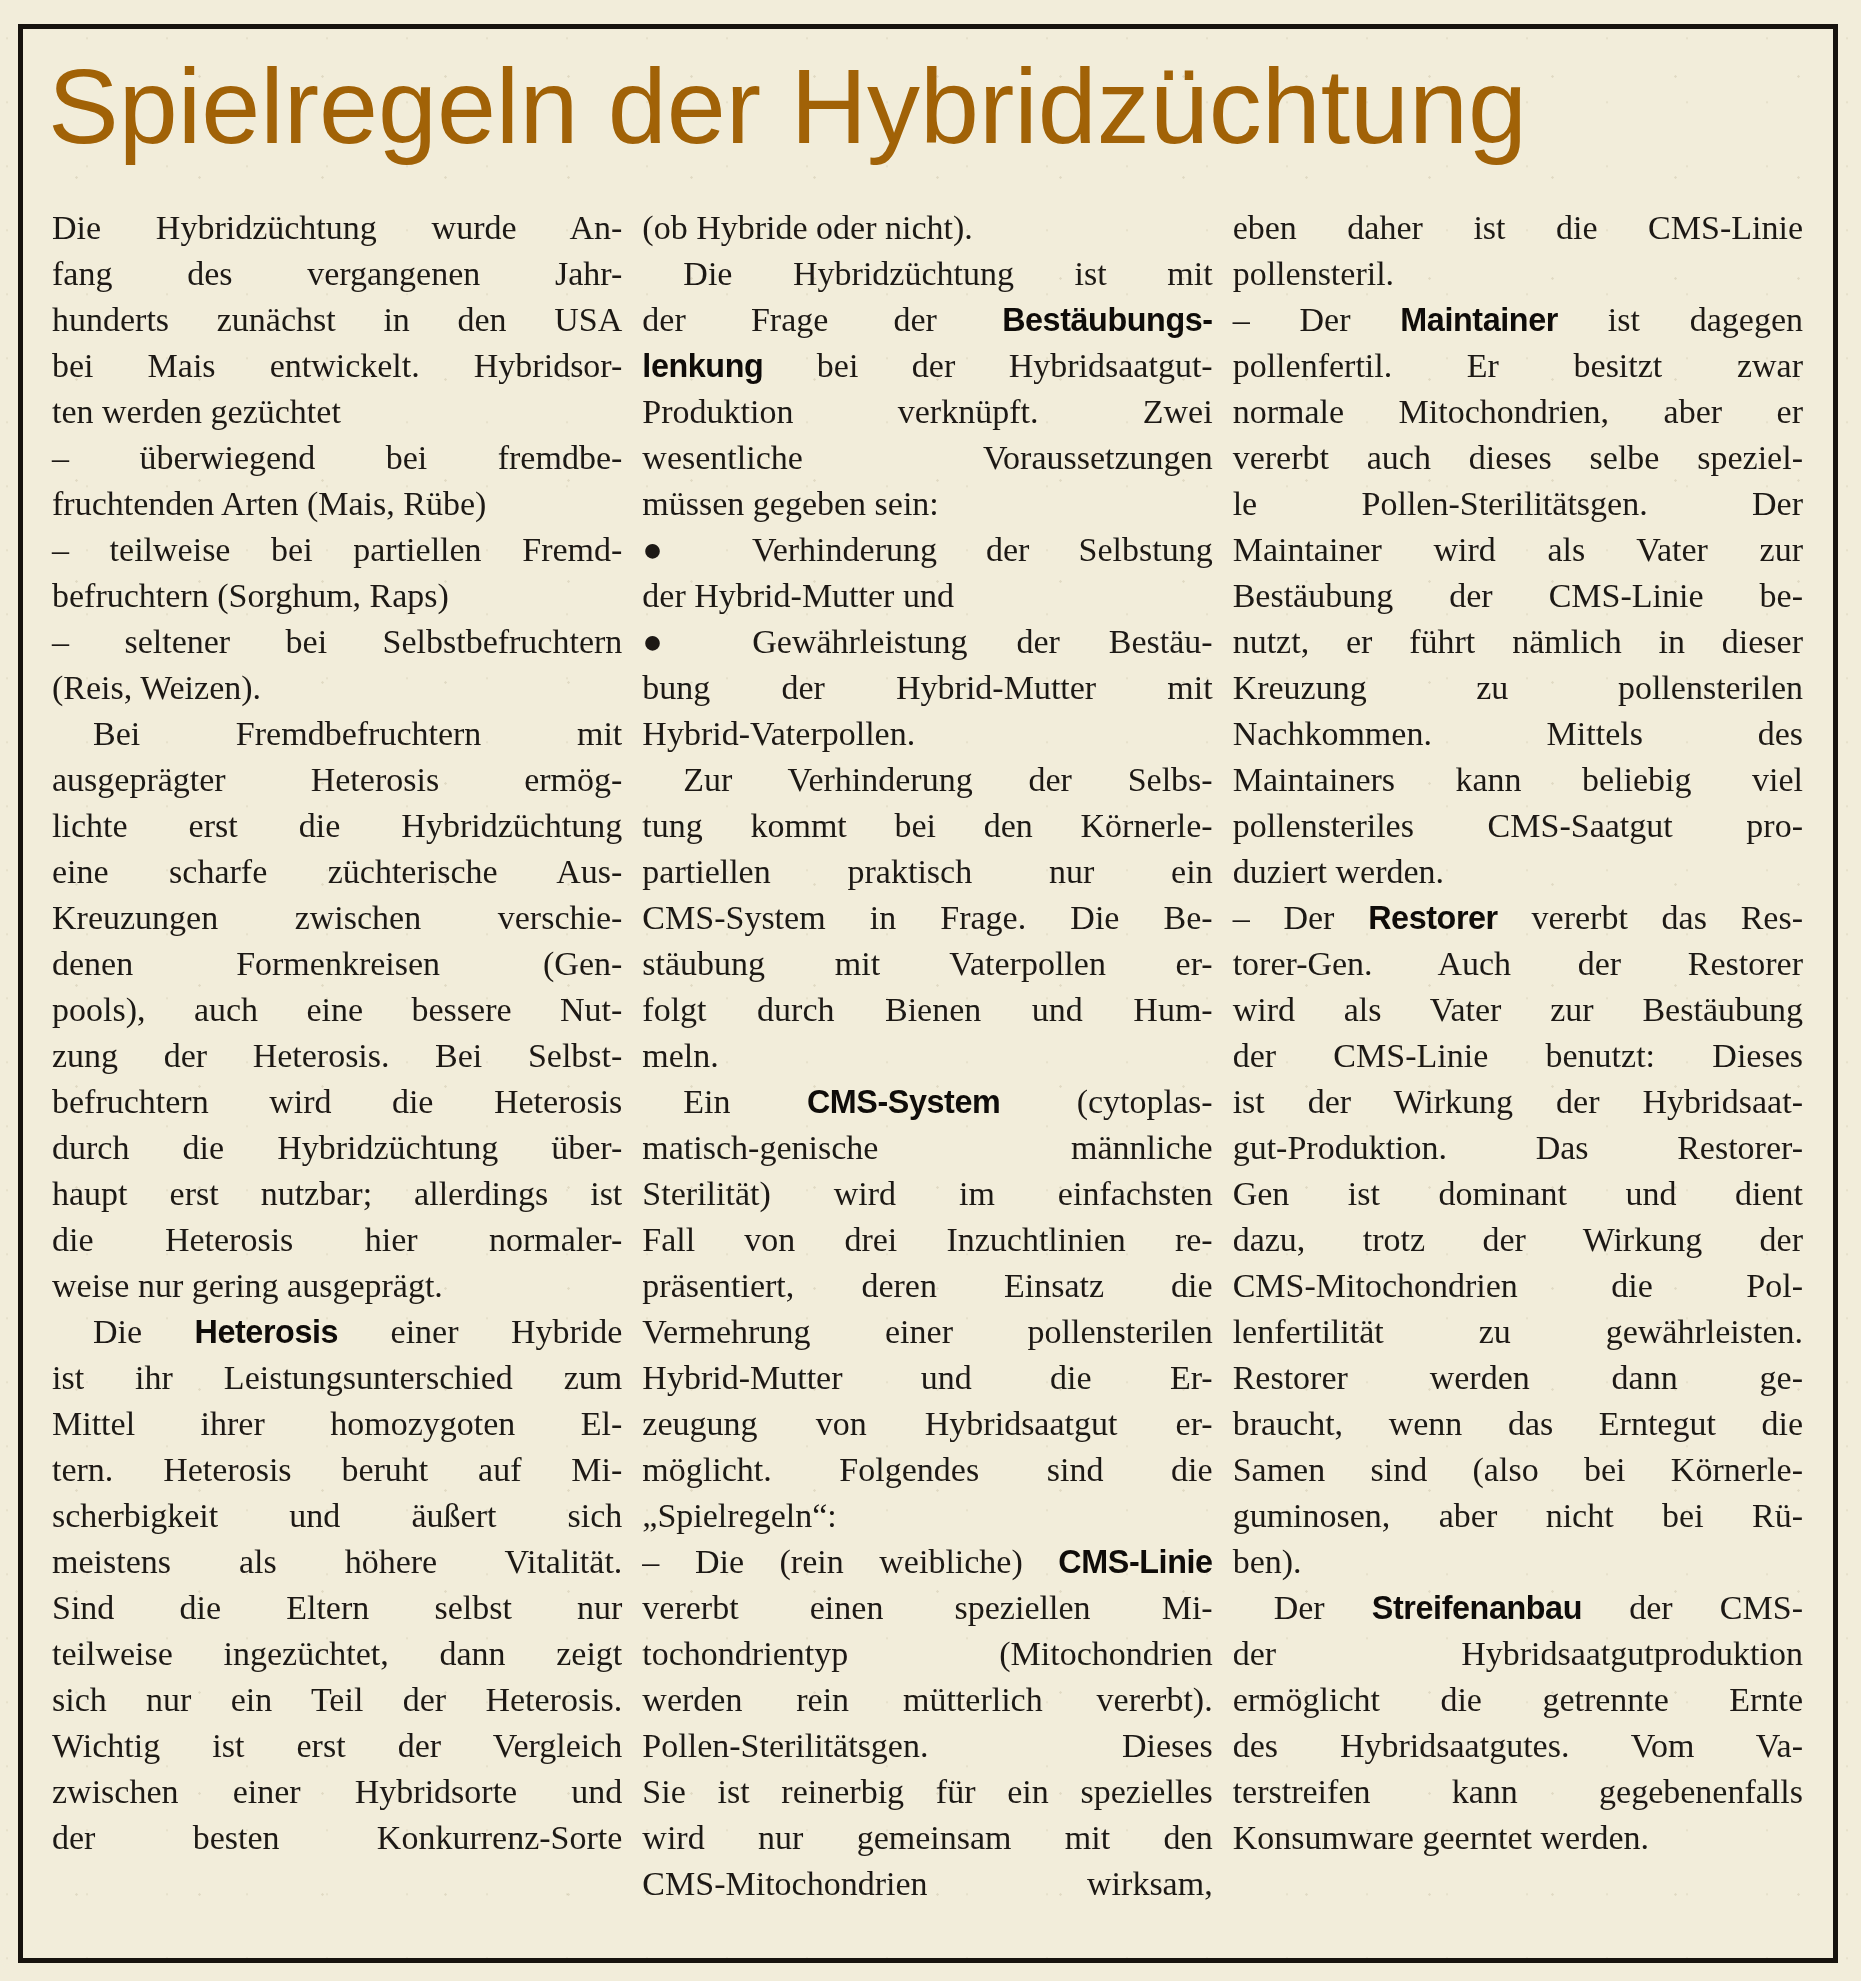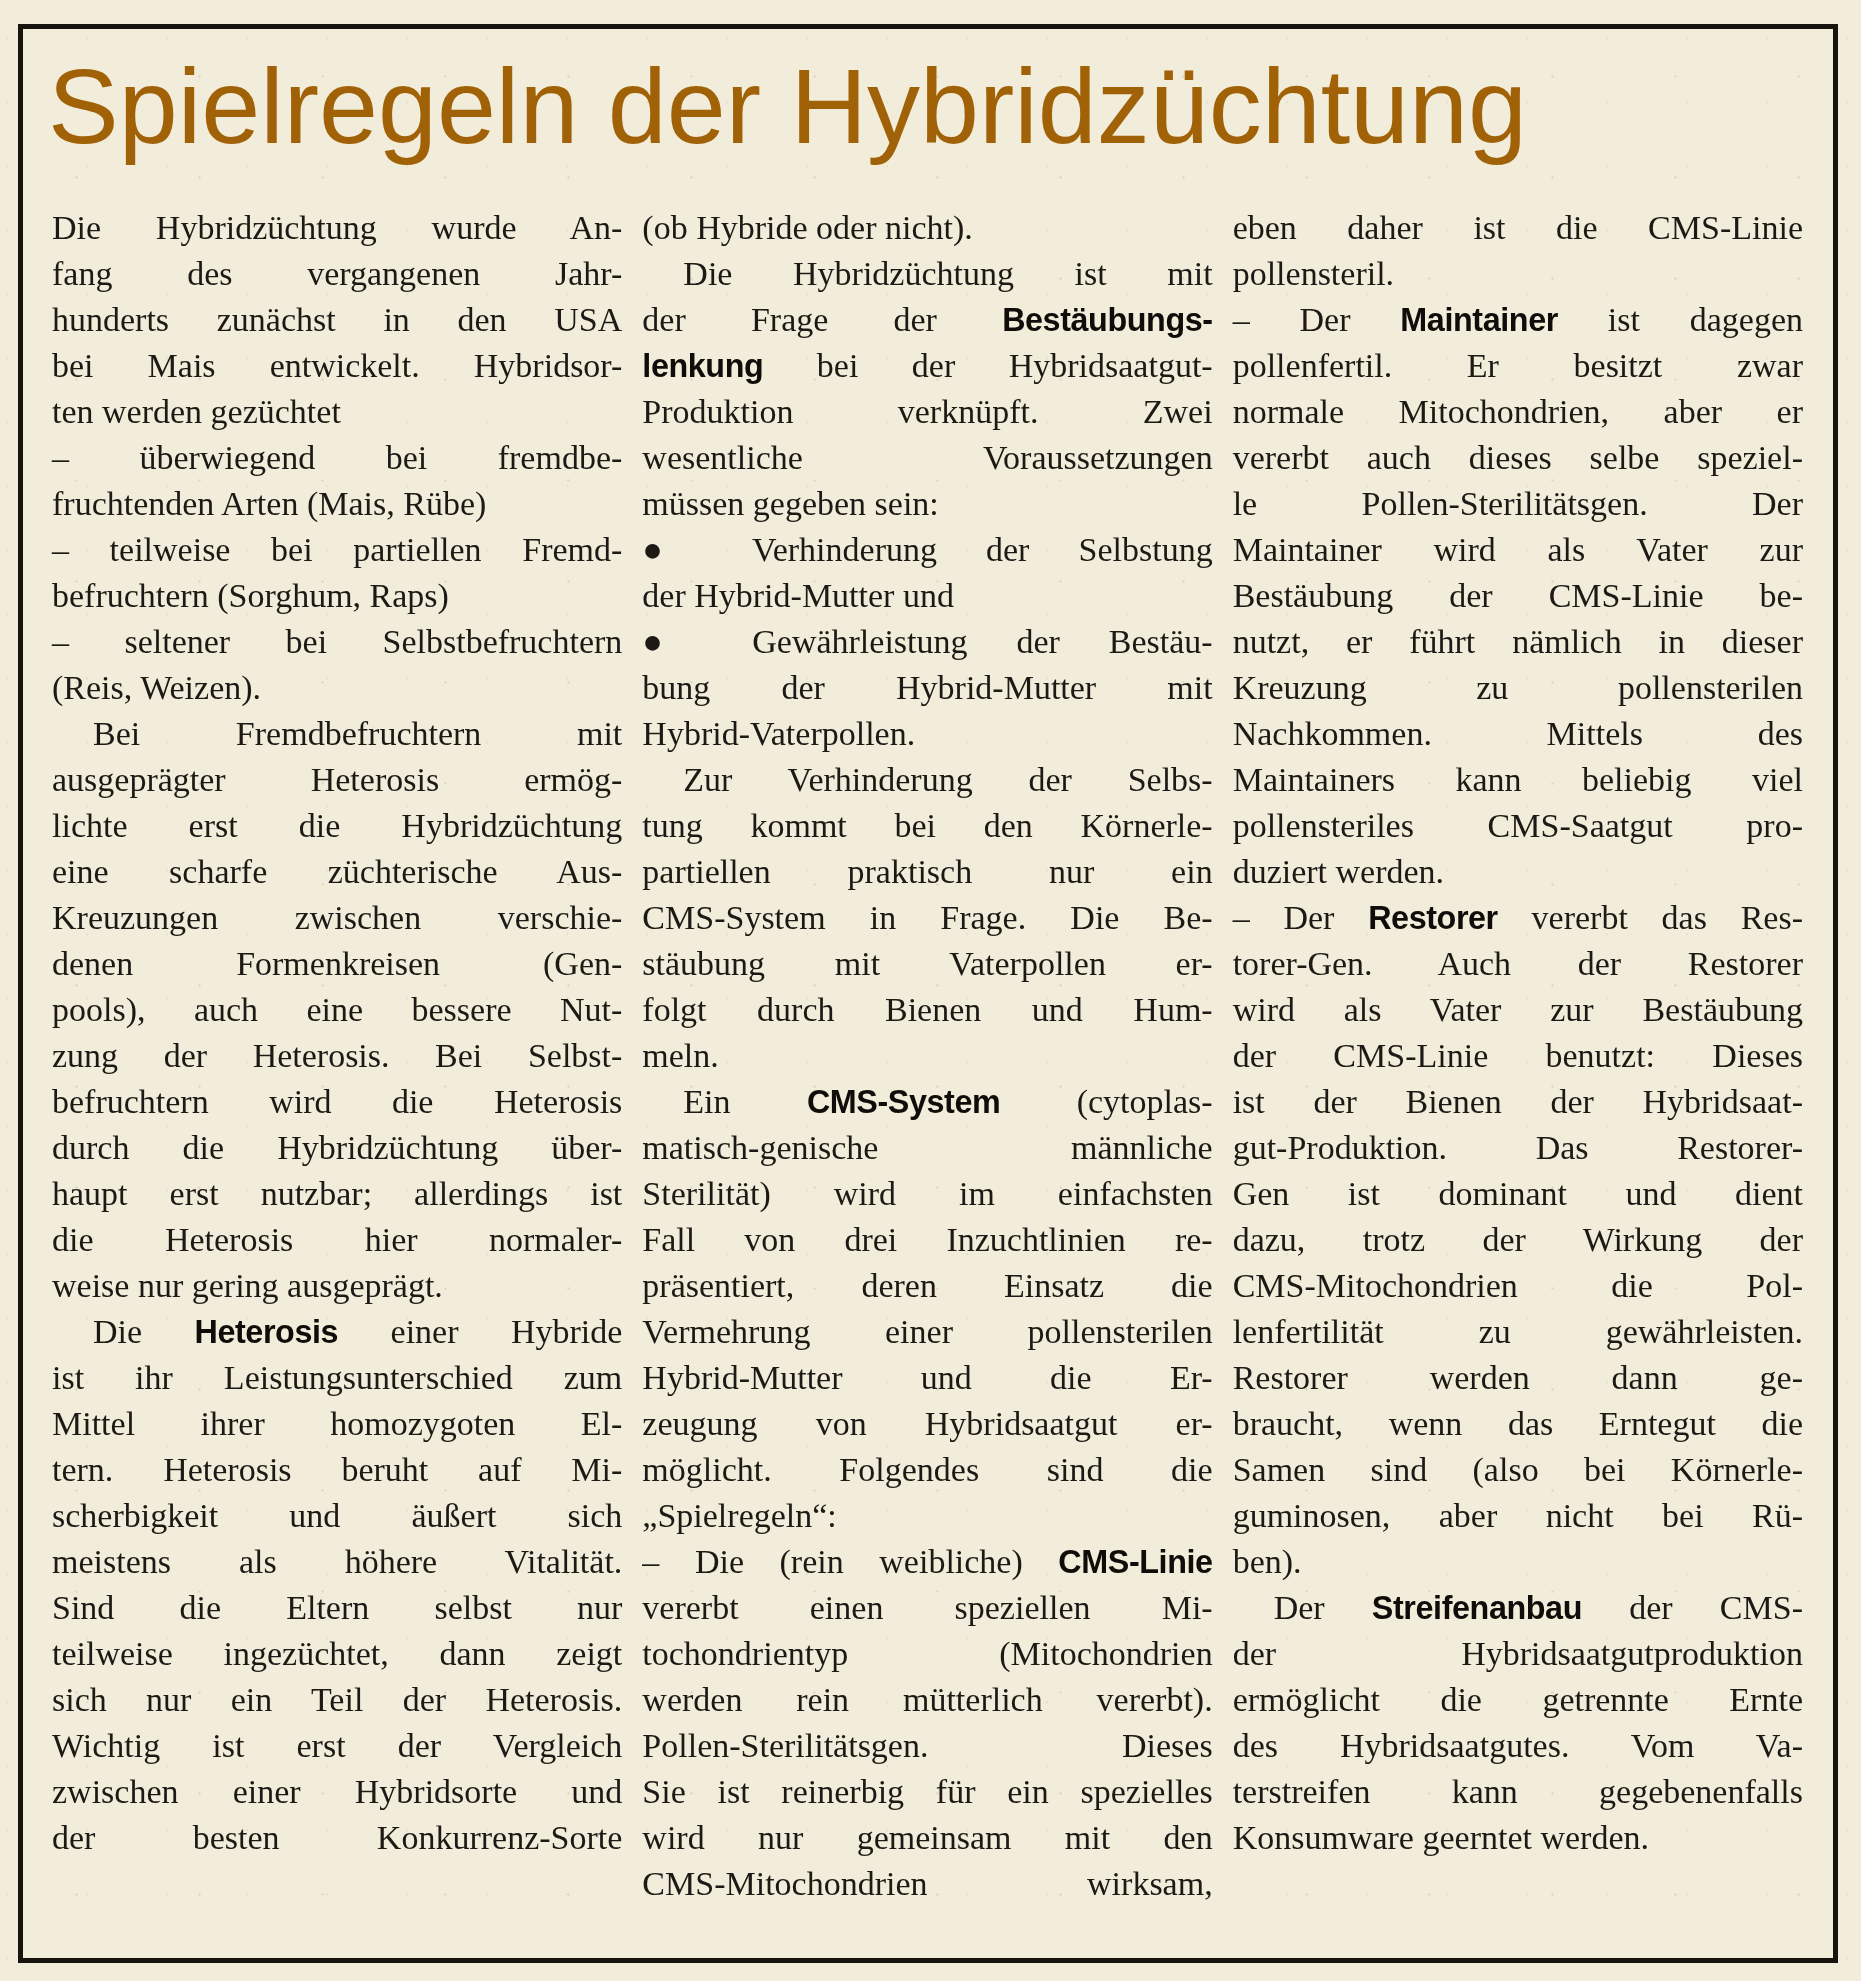--- a/index.html
+++ b/index.html
@@ -163,21 +163,21 @@
         <div class="line"><span>nutzt, er führt nämlich in dieser</span></div>
         <div class="line"><span>Kreuzung zu pollensterilen</span></div>
         <div class="line"><span>Nachkommen. Mittels des</span></div>
         <div class="line"><span>Maintainers kann beliebig viel</span></div>
         <div class="line"><span>pollensteriles CMS-Saatgut pro-</span></div>
         <div class="line short"><span>duziert werden.</span></div>
         <div class="line"><span>– Der </span><span class="kw">Restorer</span><span> vererbt das Res-</span></div>
         <div class="line"><span>torer-Gen. Auch der Restorer</span></div>
         <div class="line"><span>wird als Vater zur Bestäubung</span></div>
         <div class="line"><span>der CMS-Linie benutzt: Dieses</span></div>
-        <div class="line"><span>ist der Bienen der Hybridsaat-</span></div>
+        <div class="line"><span>ist der Wirkung der Hybridsaat-</span></div>
         <div class="line"><span>gut-Produktion. Das Restorer-</span></div>
         <div class="line"><span>Gen ist dominant und dient</span></div>
         <div class="line"><span>dazu, trotz der Wirkung der</span></div>
         <div class="line"><span>CMS-Mitochondrien die Pol-</span></div>
         <div class="line"><span>lenfertilität zu gewährleisten.</span></div>
         <div class="line"><span>Restorer werden dann ge-</span></div>
         <div class="line"><span>braucht, wenn das Erntegut die</span></div>
         <div class="line"><span>Samen sind (also bei Körnerle-</span></div>
         <div class="line"><span>guminosen, aber nicht bei Rü-</span></div>
         <div class="line short"><span>ben).</span></div>

